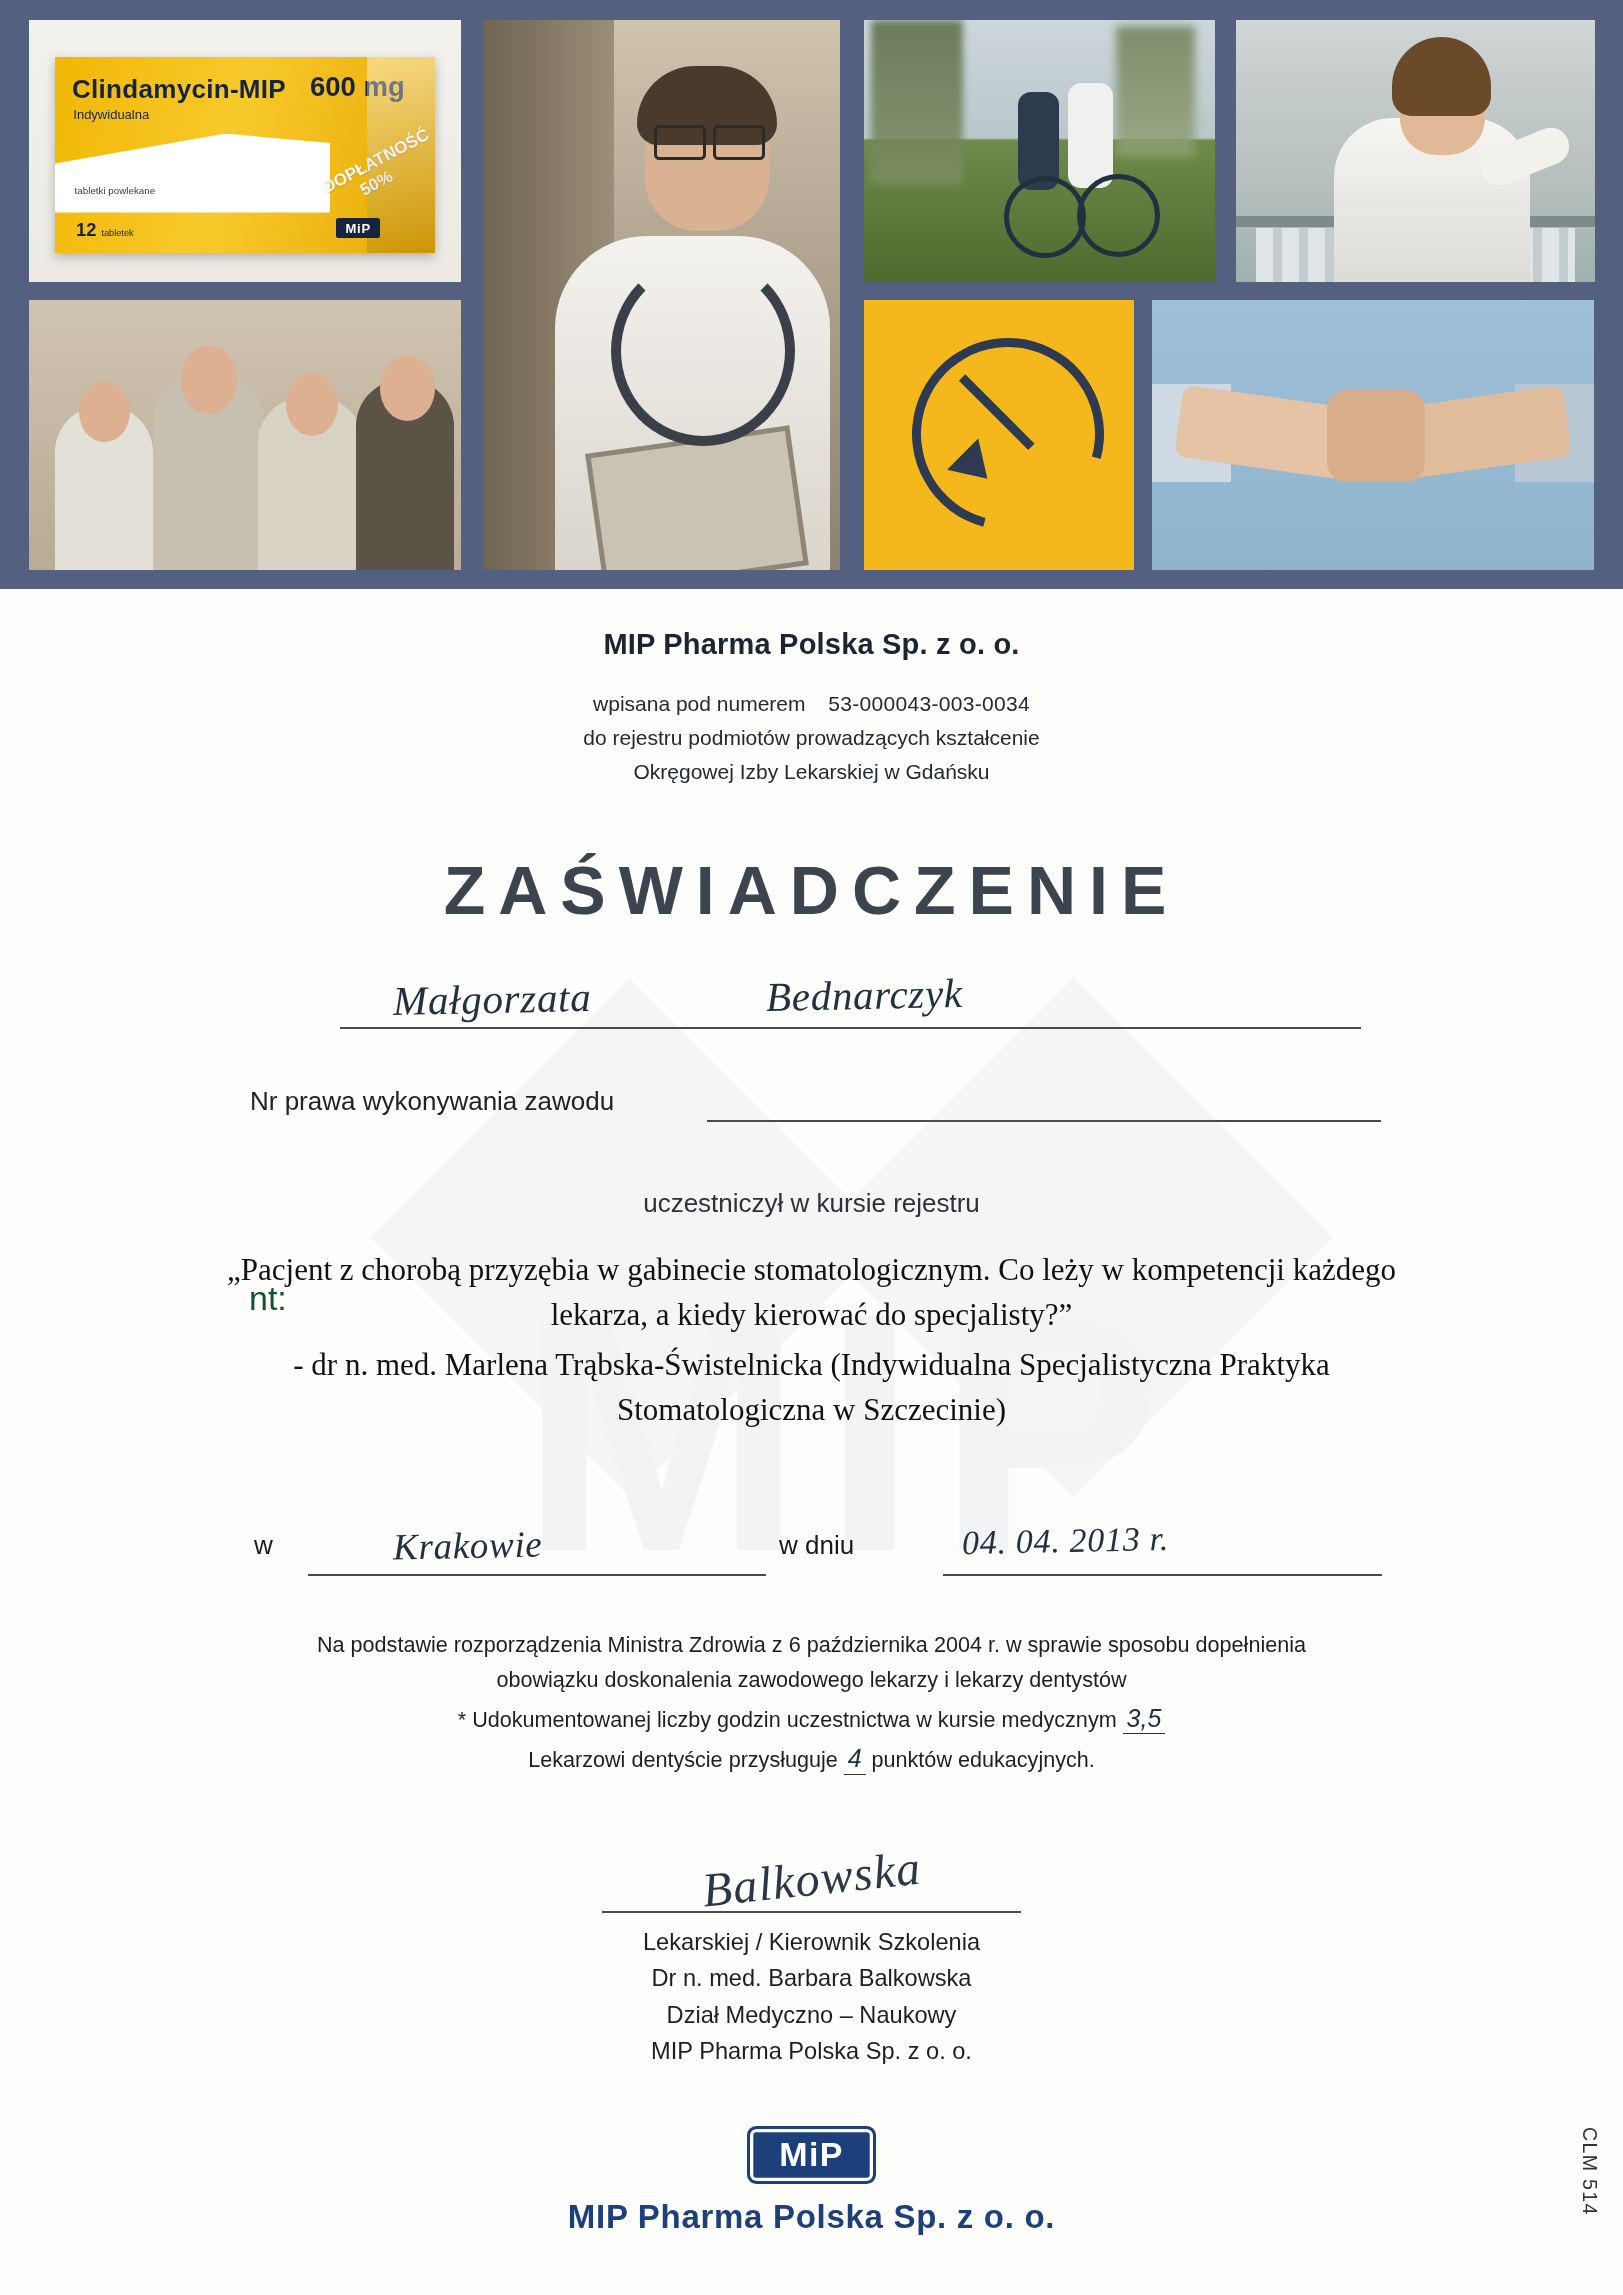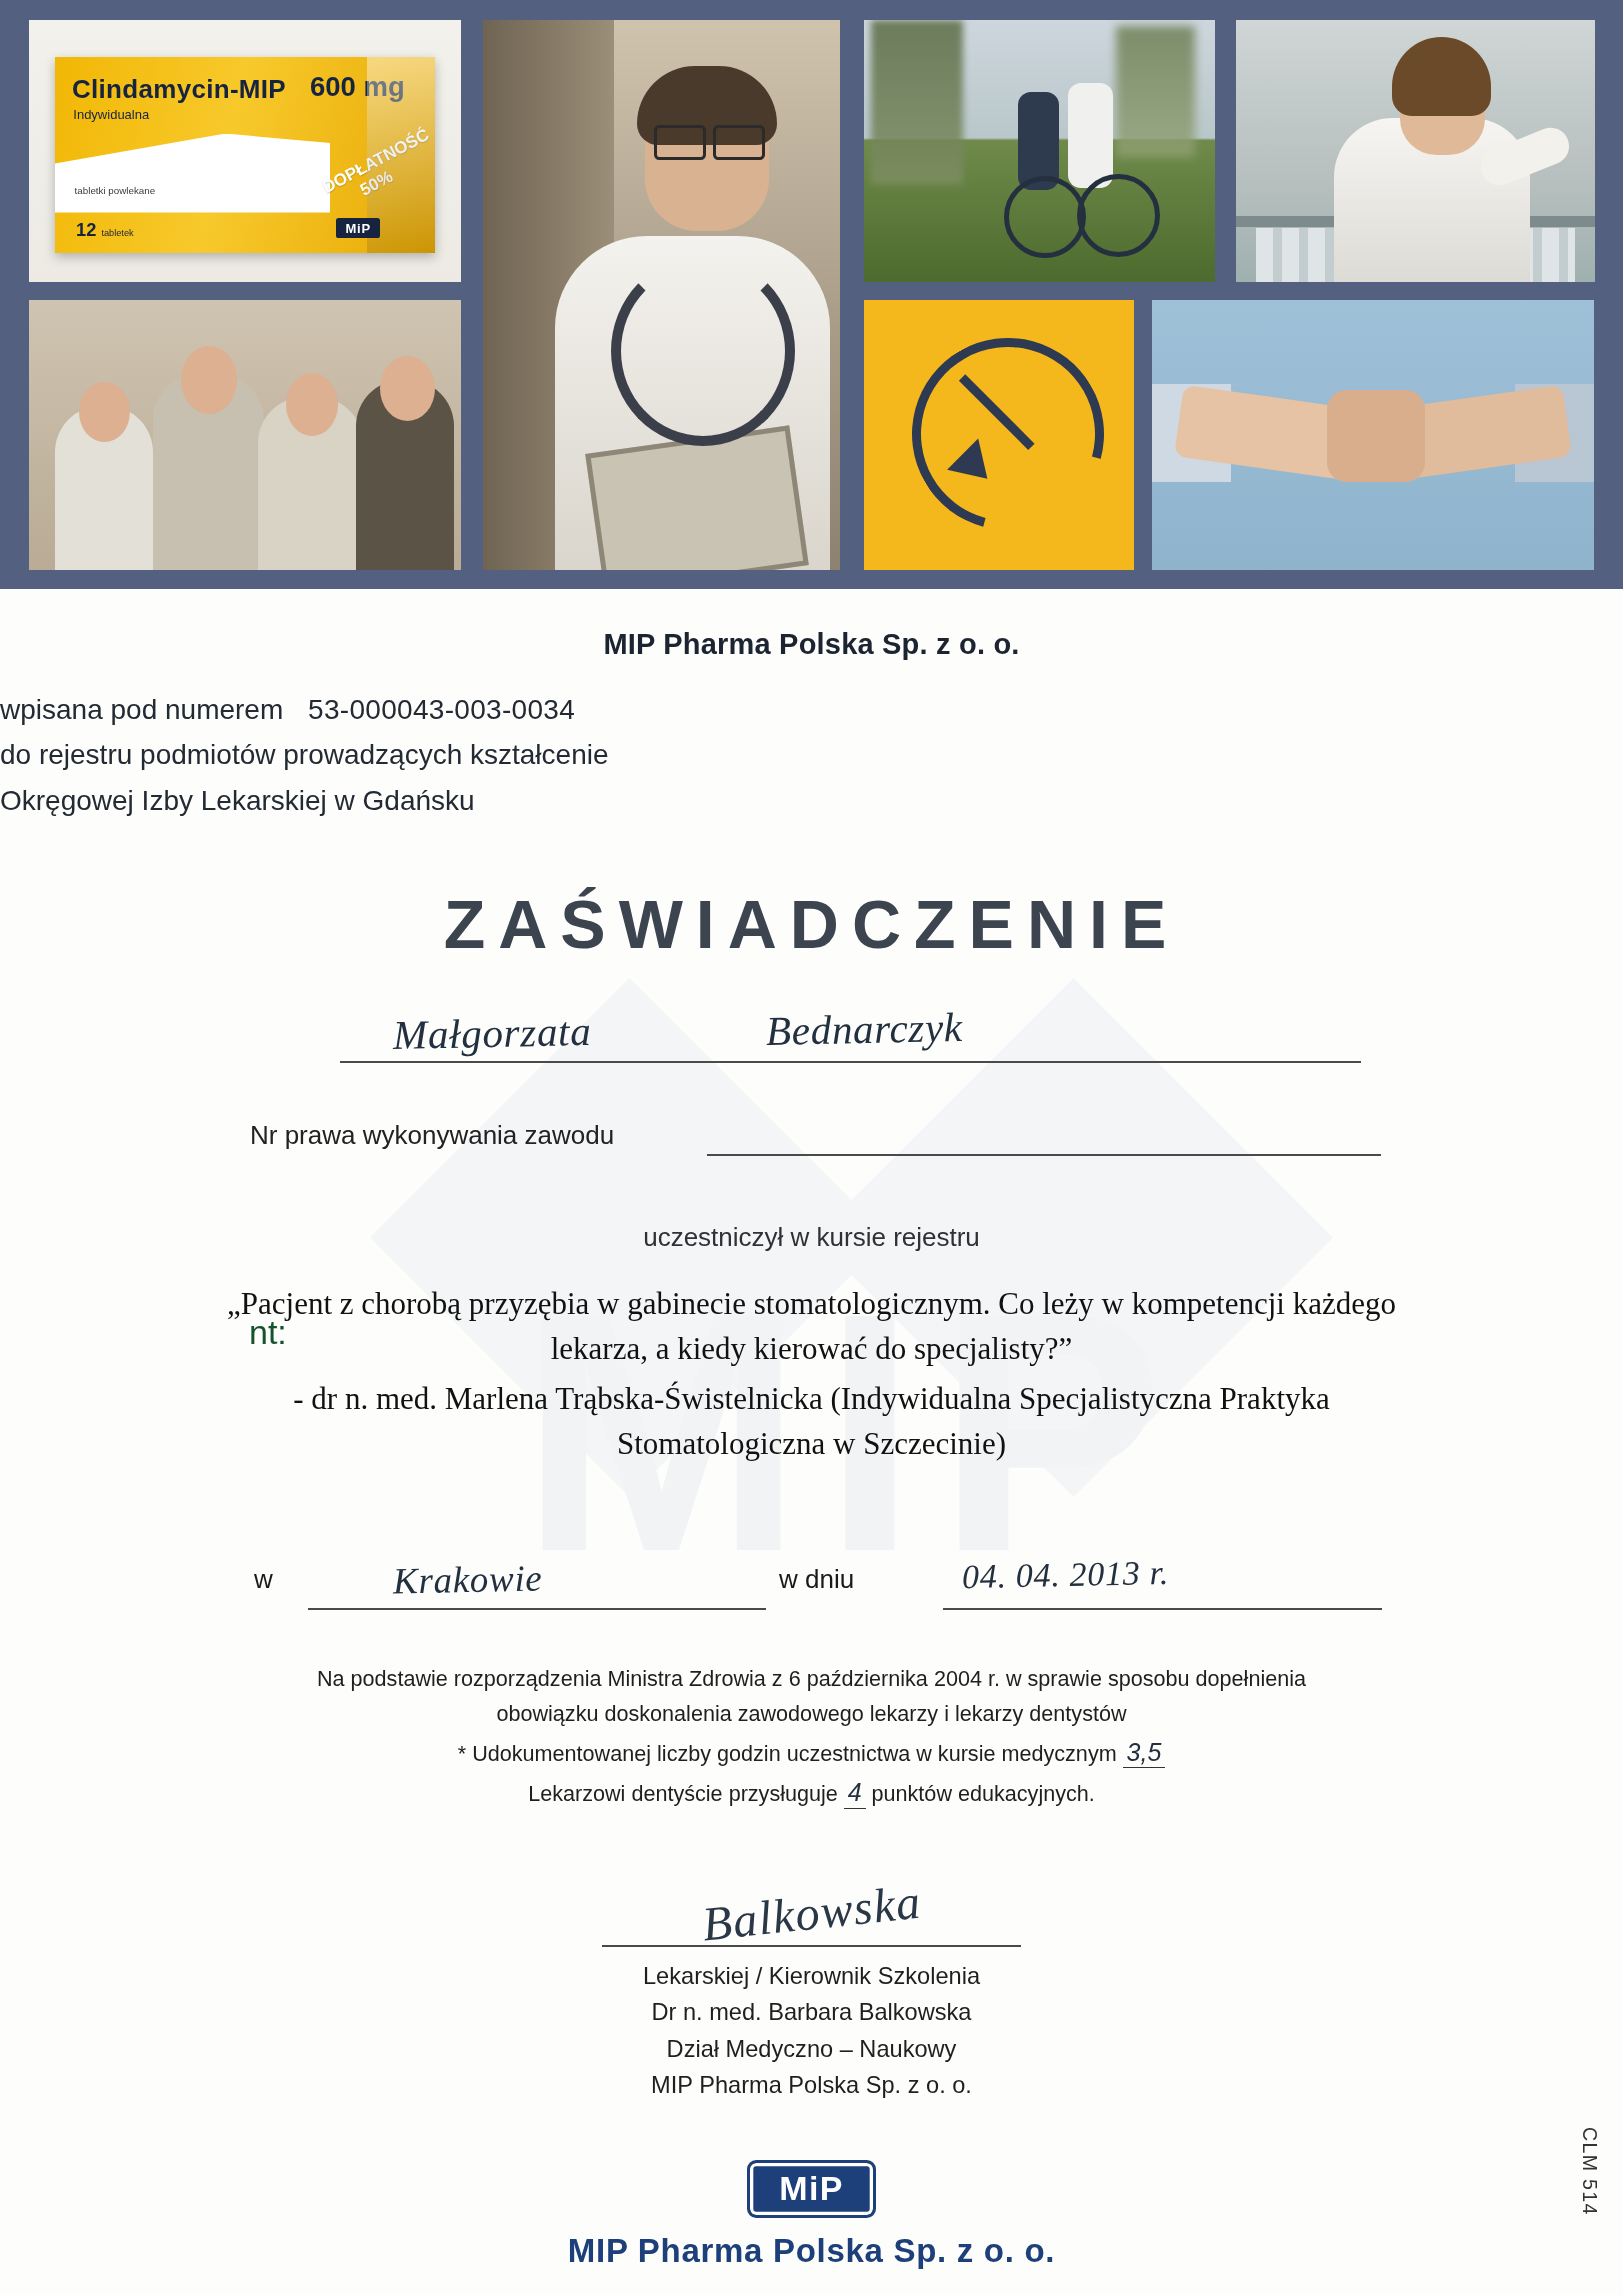--- a/index.html
+++ b/index.html
@@ -231,22 +231,22 @@
 
   .company {
     text-align: center;
     font-size: 29px;
     font-weight: bold;
     color: #1b2430;
     margin-top: 39px;
     letter-spacing: 0.2px;
   }
   .reg {
-    text-align: left;
-    font-size: 28px;
+    text-align: center;
+    font-size: 21px;
     color: #232a33;
     line-height: 1.62;
     margin-top: 26px;
   }
   .reg .num { letter-spacing: 0.3px; margin-left: 17px; }
 
   .title {
     text-align: center;
     font-size: 68px;
     font-weight: bold;

